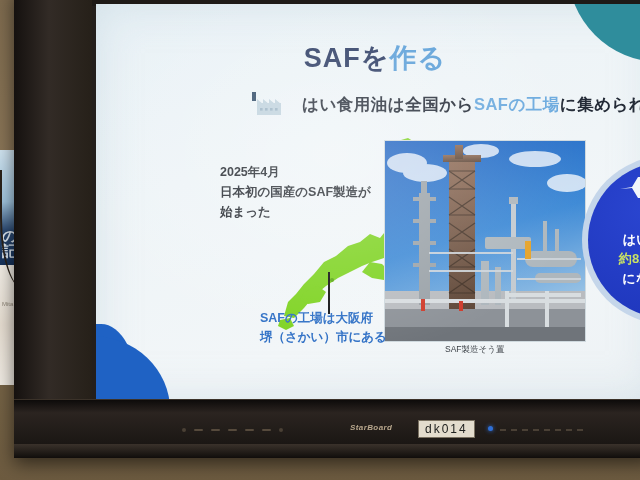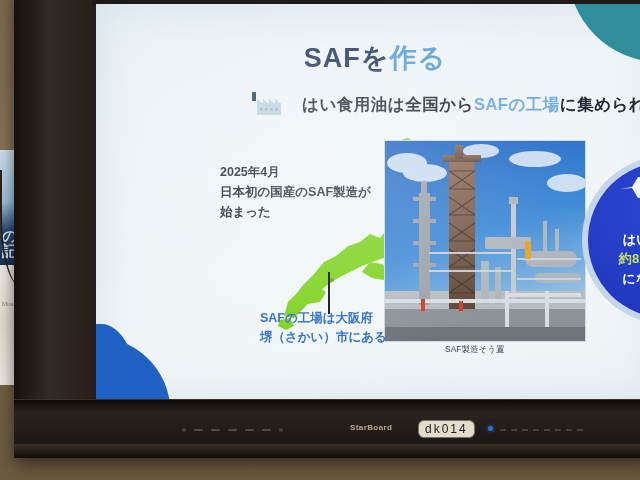--- a/index.html
+++ b/index.html
@@ -32,23 +32,23 @@
      box-shadow:0 6px 18px rgba(0,0,0,.55);}
   #bezel-top{position:absolute;left:0;top:0;right:0;height:18px;background:#1e1a17;}
   #bezel-left{position:absolute;left:0;top:0;bottom:0;width:78px;
      background:linear-gradient(90deg,#15110f 0%,#322b26 45%,#262019 100%);}
   #bezel-bottom{position:absolute;left:0;bottom:0;right:0;height:58px;
      background:linear-gradient(180deg,#0d0b0a 0%,#2b2420 22%,#1b1714 75%,#0a0908 100%);
      border-top:1px solid #3b3229;}
   #bezel-lip{position:absolute;left:0;bottom:0;right:0;height:14px;
      background:linear-gradient(180deg,#3a322b,#100d0b);}
   #brand{position:absolute;left:336px;bottom:26px;color:#b9a88e;font-size:8px;
-     font-weight:bold;letter-spacing:.4px;}
+     font-style:italic;font-weight:bold;letter-spacing:.4px;}
   #asset-tag{position:absolute;left:404px;bottom:20px;
-     background:#e3dccd;border:1px solid #7a7161;border-radius:6px;
+     background:#e3dccd;border:1px solid #7a7161;border-radius:0;
      padding:1px 6px;color:#20211f;font-size:12px;letter-spacing:2px;
      font-family:"Liberation Sans",sans-serif;}
   #led{position:absolute;left:474px;bottom:27px;width:5px;height:5px;border-radius:50%;
      background:#2f6fd6;box-shadow:0 0 4px #2f6fd6;}
   #btnrow{position:absolute;left:168px;bottom:26px;display:flex;gap:8px;align-items:center;}
   #btnrow i{display:block;width:9px;height:2px;background:#564a3c;border-radius:1px;}
   #btnrow .dot{width:4px;height:4px;border-radius:50%;background:#4a4035;}
   #dashrow{position:absolute;left:486px;bottom:27px;display:flex;gap:5px;}
   #dashrow i{display:block;width:6px;height:2px;background:#4a4035;}
 

